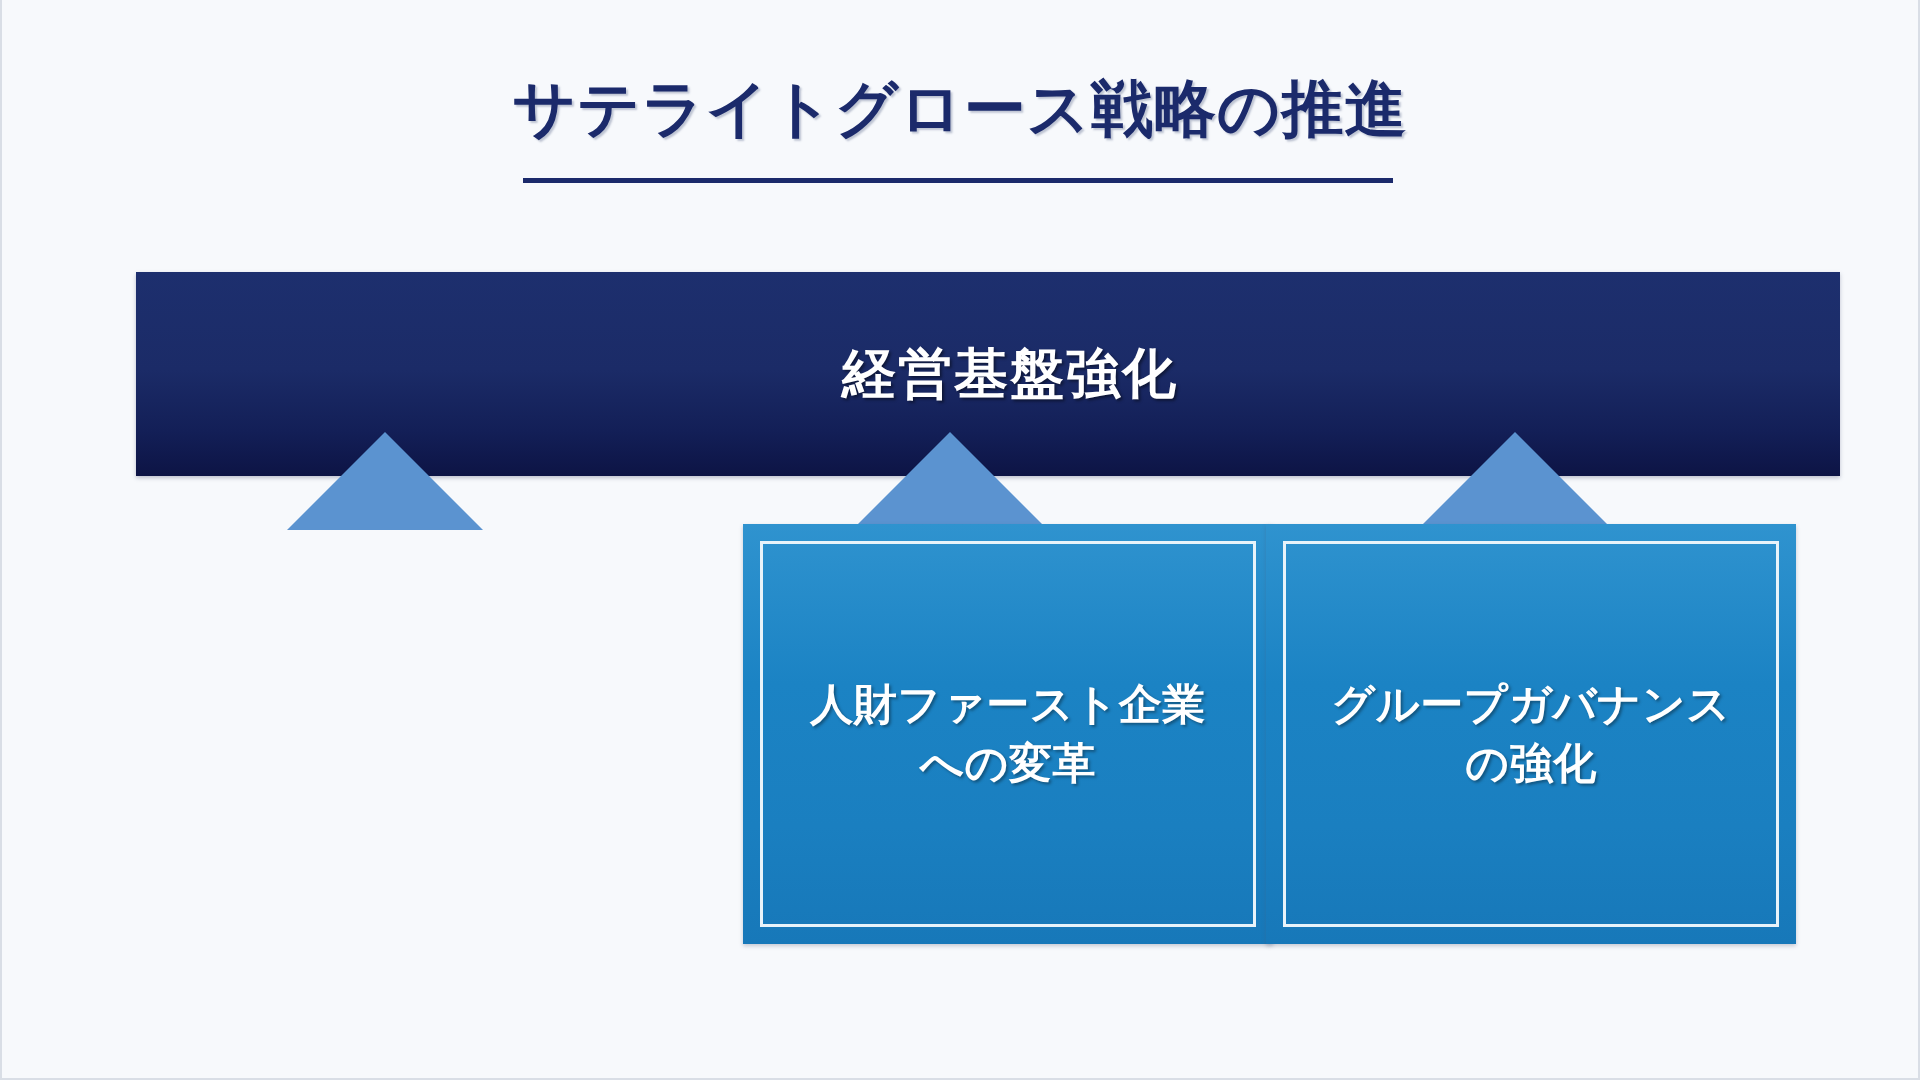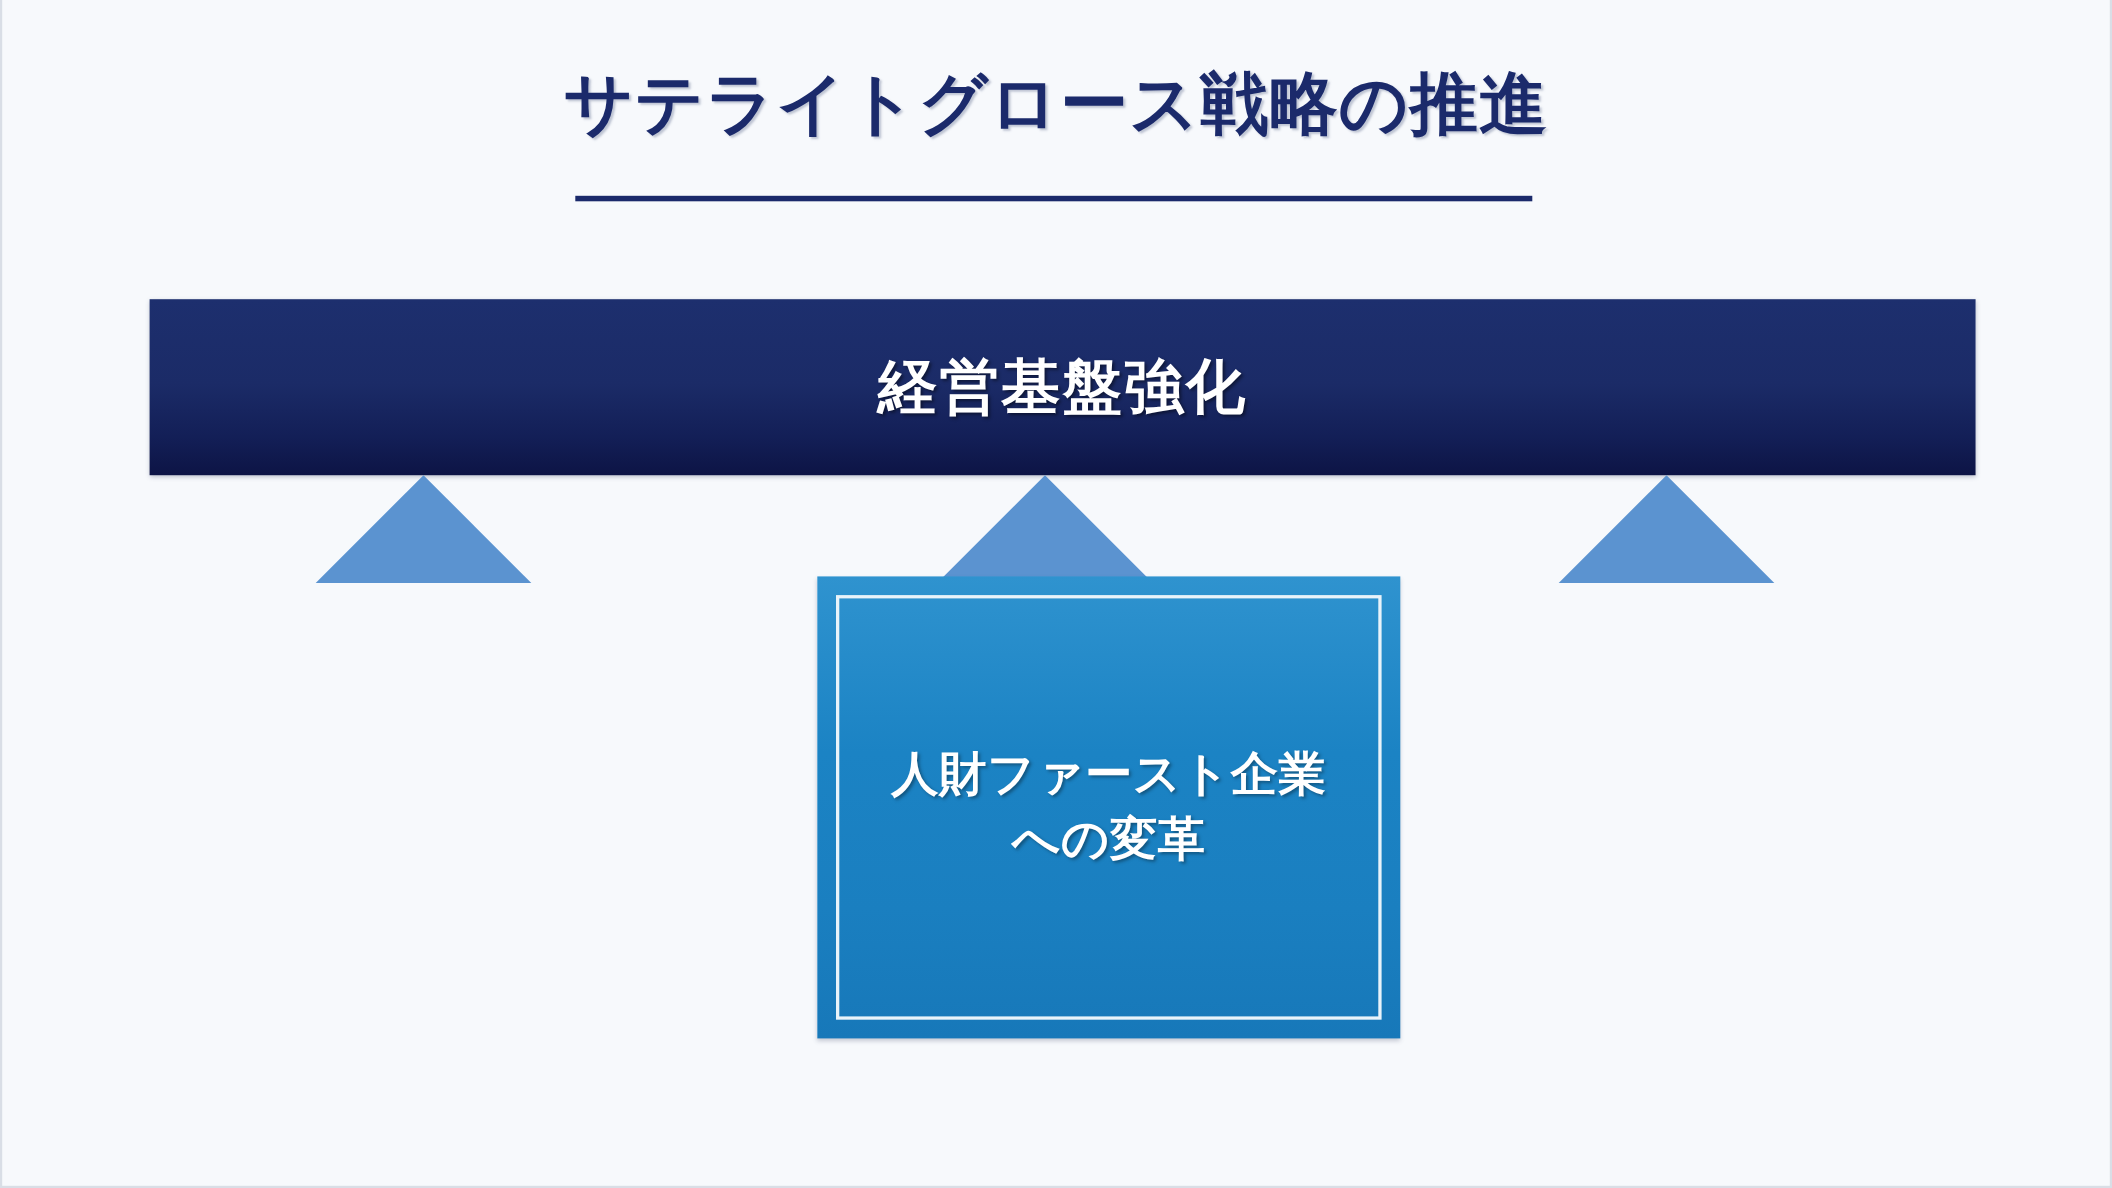--- a/index.html
+++ b/index.html
@@ -31,21 +31,21 @@
     position: absolute;
     left: 0; bottom: 0;
     width: 1920px; height: 2px;
     background: #d9dee6;
   }
 
   
   #title-block {
     position: absolute;
     left: 0;
-    top: 62px;
+    top: 76px;
     width: 1920px;
     text-align: center;
   }
   #slide-title {
     display: inline-block;
     font-size: 62px;
     font-weight: bold;
     line-height: 1.05;
     color: #1b2a6b;
     letter-spacing: 1px;
@@ -60,26 +60,27 @@
     height: 5px;
     background: #1b2a6b;
   }
 
   
   #banner {
     position: absolute;
     left: 136px;
     top: 272px;
     width: 1660px;
-    height: 160px;
+    height: 204px;
     background: linear-gradient(180deg, #1d2f6e 0%, #1b2b67 48%, #131f57 78%, #0d1445 100%);
     box-shadow: 0 2px 4px rgba(80,90,120,0.35);
     display: flex;
     align-items: center;
     justify-content: center;
+    padding-left: 44px;
   }
   #banner-label {
     color: #ffffff;
     font-size: 54px;
     font-weight: bold;
     letter-spacing: 2px;
     text-shadow: 2px 2px 3px rgba(0,0,0,0.45);
   }
 
   
@@ -149,14 +150,20 @@
   <div class="arrow" style="left:1417px;"></div>
 
 
   <div class="pillar" style="left:701px;margin-left:42px;">
     <div class="pillar-inner">
       <span class="pillar-label">人財ファースト企業
 への変革</span>
     </div>
   </div>
 
+  <div class="pillar" style="left:1266px;">
+    <div class="pillar-inner">
+      <span class="pillar-label">グループガバナンス
+の強化</span>
+    </div>
+  </div>
 
 </div>
 
 </body></html>

